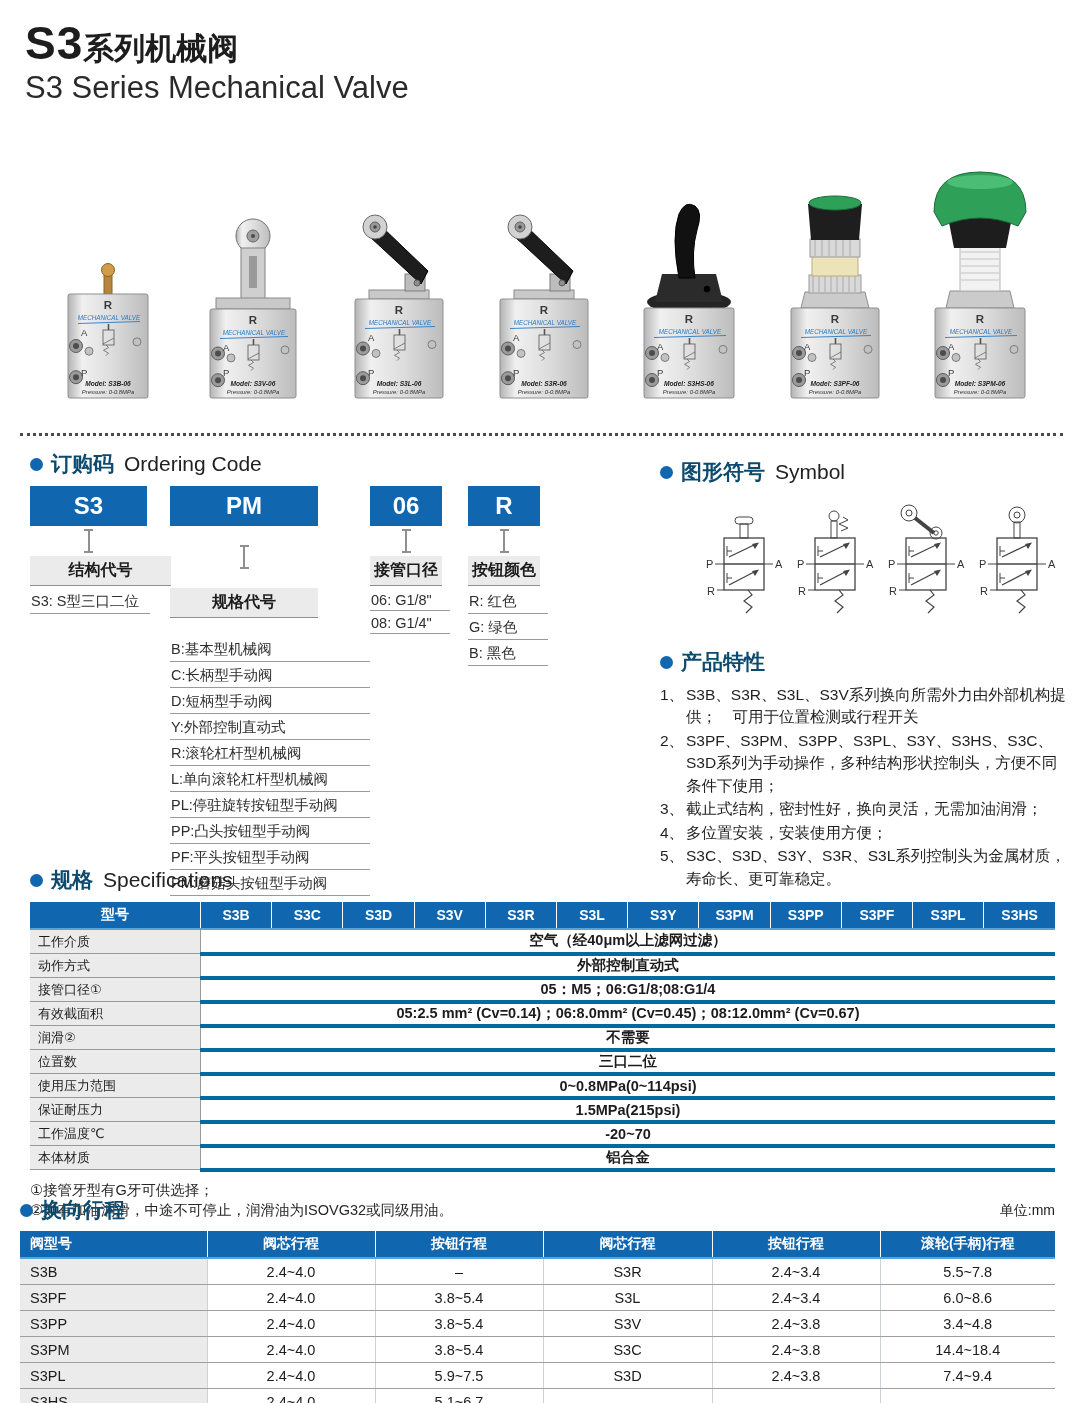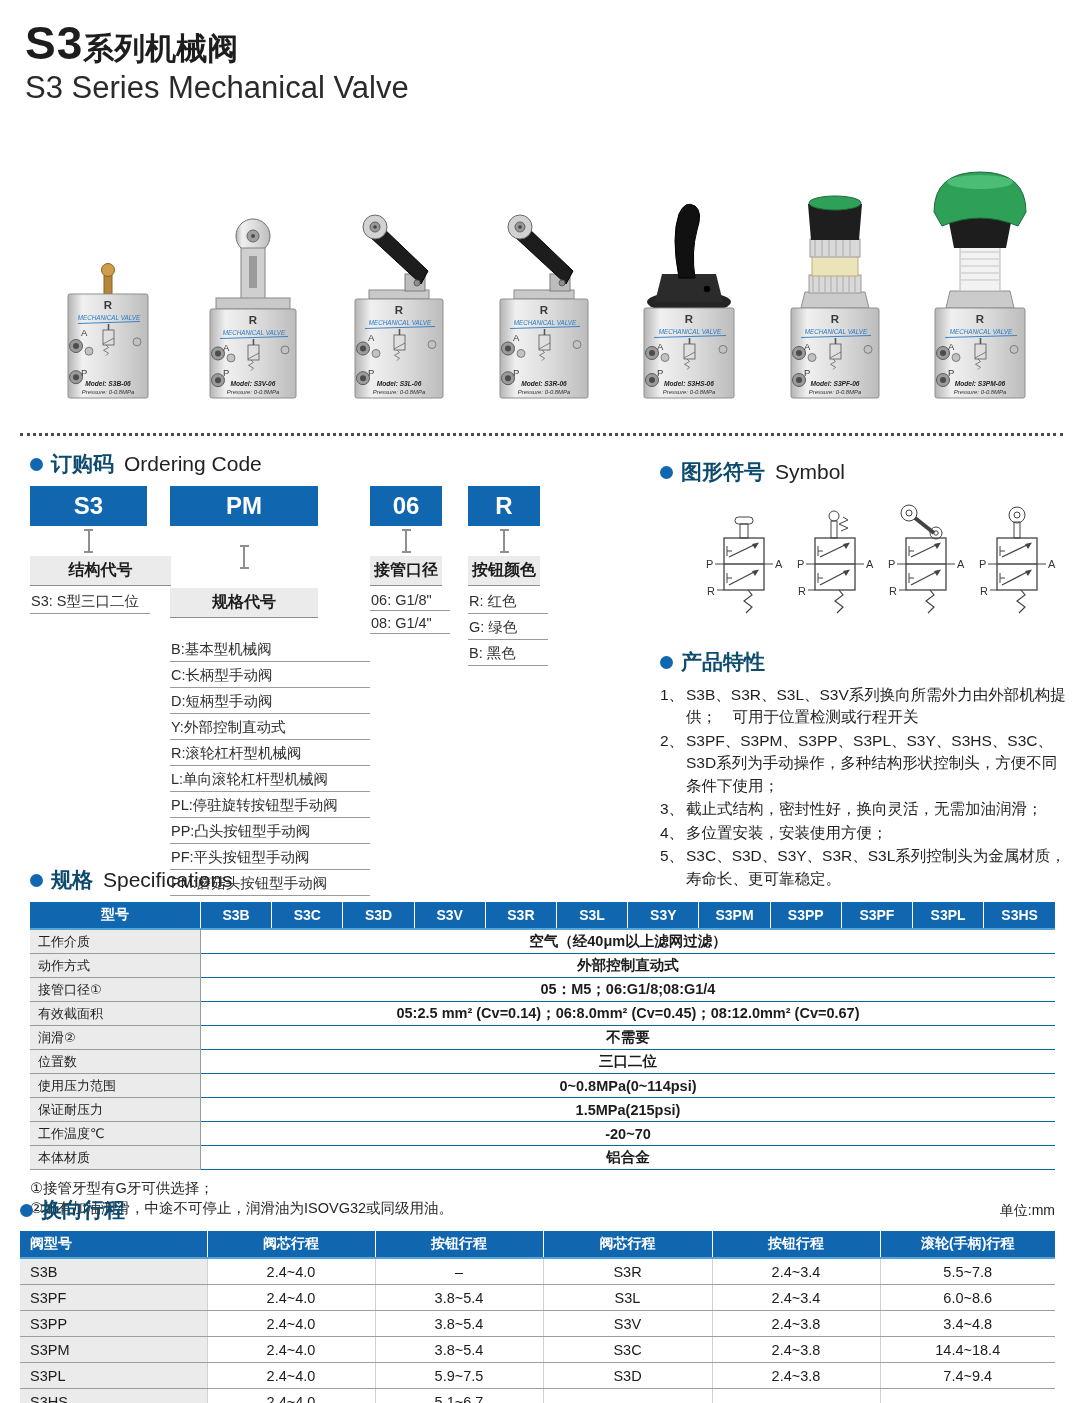--- a/index.html
+++ b/index.html
@@ -51,21 +51,21 @@
   th,td{padding:0;overflow:hidden;white-space:nowrap;}
   .blue-head th{background:#1166b0;color:#fff;font-weight:bold;height:26px;
     border-right:1.5px solid #fff;border-bottom:2px solid #54a4da;}
   .blue-head th:last-child{border-right:none;}
   
   .specs{position:absolute;left:30px;top:866px;width:1025px;}
   .specs table{width:1025px;margin-top:8px;font-size:14px;}
   .specs .blue-head th{font-size:14px;}
   .specs tbody th{background:#ebebeb;text-align:left;font-weight:normal;font-size:13px;
     padding-left:8px;height:23px;border-bottom:1px solid #9a9a9a;color:#1e1e1e;}
-  .specs tbody td{text-align:center;border-bottom:1px solid #0369a1;border-left:1px solid #9a9a9a;
+  .specs tbody td{text-align:center;border-bottom:4px solid #0369a1;border-left:1px solid #9a9a9a;
     color:#1c1c1c;font-weight:bold;font-size:14.5px;}
   .footnotes{margin-top:8px;font-size:14.5px;color:#262626;line-height:1.4;}
   
   .stroke{position:absolute;left:20px;top:1196px;width:1043px;}
   .stroke .unit{position:absolute;right:8px;top:6px;font-size:14px;color:#1c1c1c;}
   .stroke table{width:1035px;margin-top:7px;font-size:14.5px;}
   .stroke .blue-head th{font-size:14px;}
   .stroke .blue-head th:first-child{text-align:left;padding-left:10px;}
   .stroke tbody td{height:25px;border-bottom:1px solid #9f9f9f;border-right:1px solid #ccd4da;
     text-align:center;color:#1c1c1c;}

